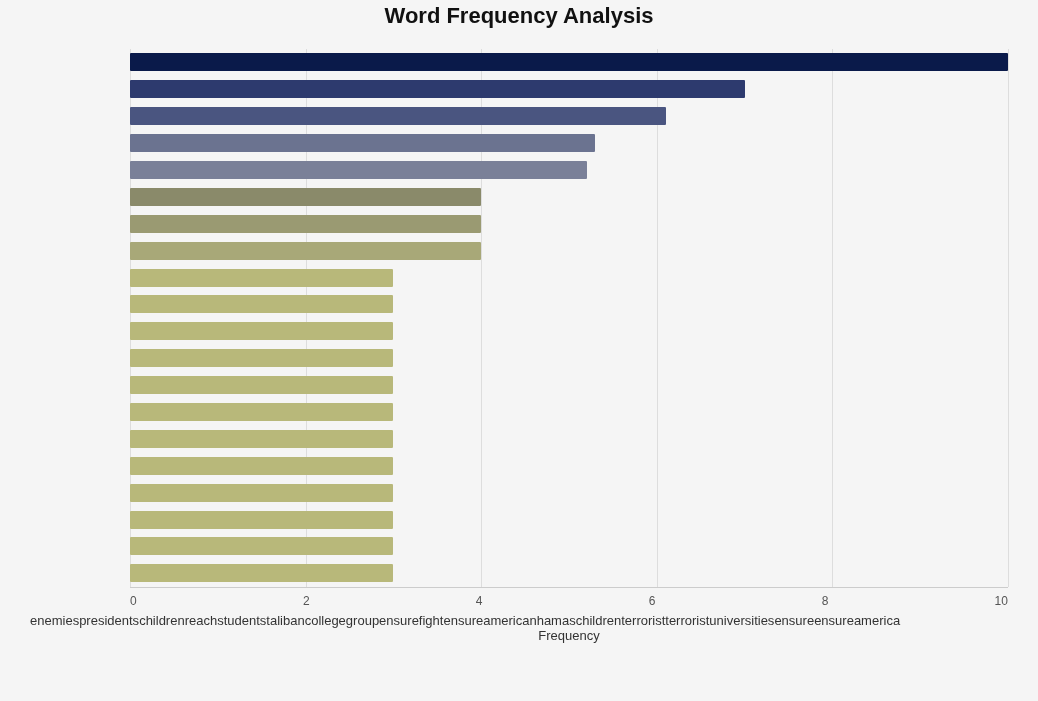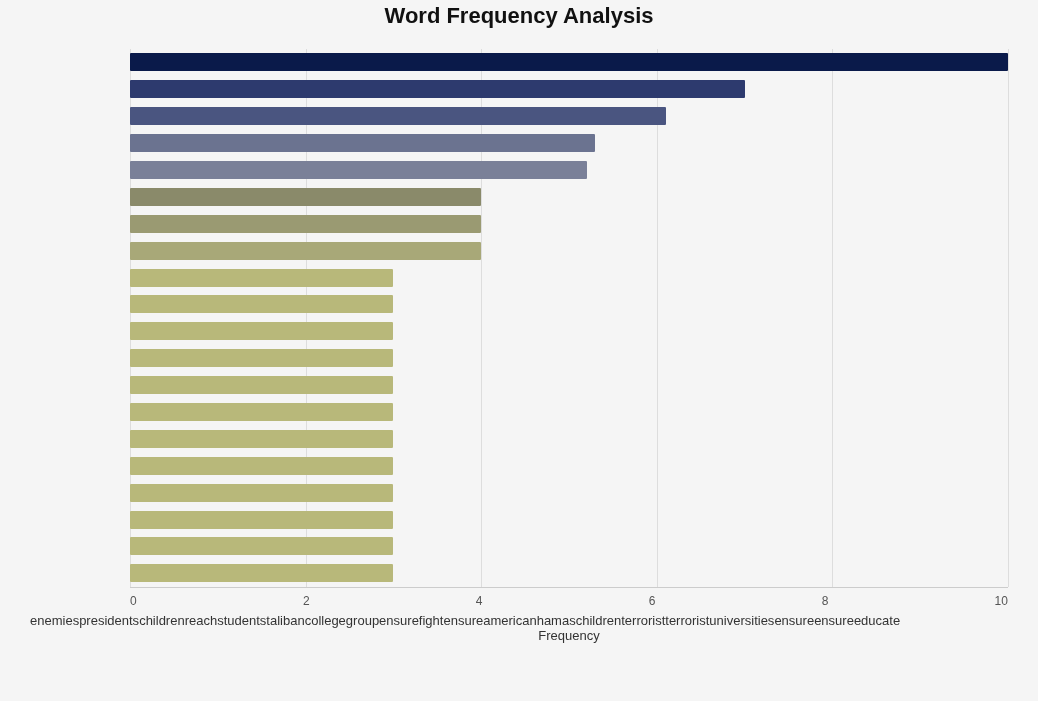--- a/index.html
+++ b/index.html
@@ -122,21 +122,21 @@
         <div class="y-label">fight</div>
         <div class="y-label">ensure</div>
         <div class="y-label">american</div>
         <div class="y-label">hamas</div>
         <div class="y-label">children</div>
         <div class="y-label">terrorist</div>
         <div class="y-label">terrorist</div>
         <div class="y-label">universities</div>
         <div class="y-label">ensure</div>
         <div class="y-label">ensure</div>
-        <div class="y-label">educate</div>
+        <div class="y-label">america</div>
       </div>
     <div class="plot-area">
       <div class="bars-container" id="bars-container">
         <div class="grid-lines" id="grid-lines">
             <div class="grid-line" style="left: 0%;"></div>
             <div class="grid-line" style="left: 20%;"></div>
             <div class="grid-line" style="left: 40%;"></div>
             <div class="grid-line" style="left: 60%;"></div>
             <div class="grid-line" style="left: 80%;"></div>
             <div class="grid-line" style="left: 100%;"></div>

